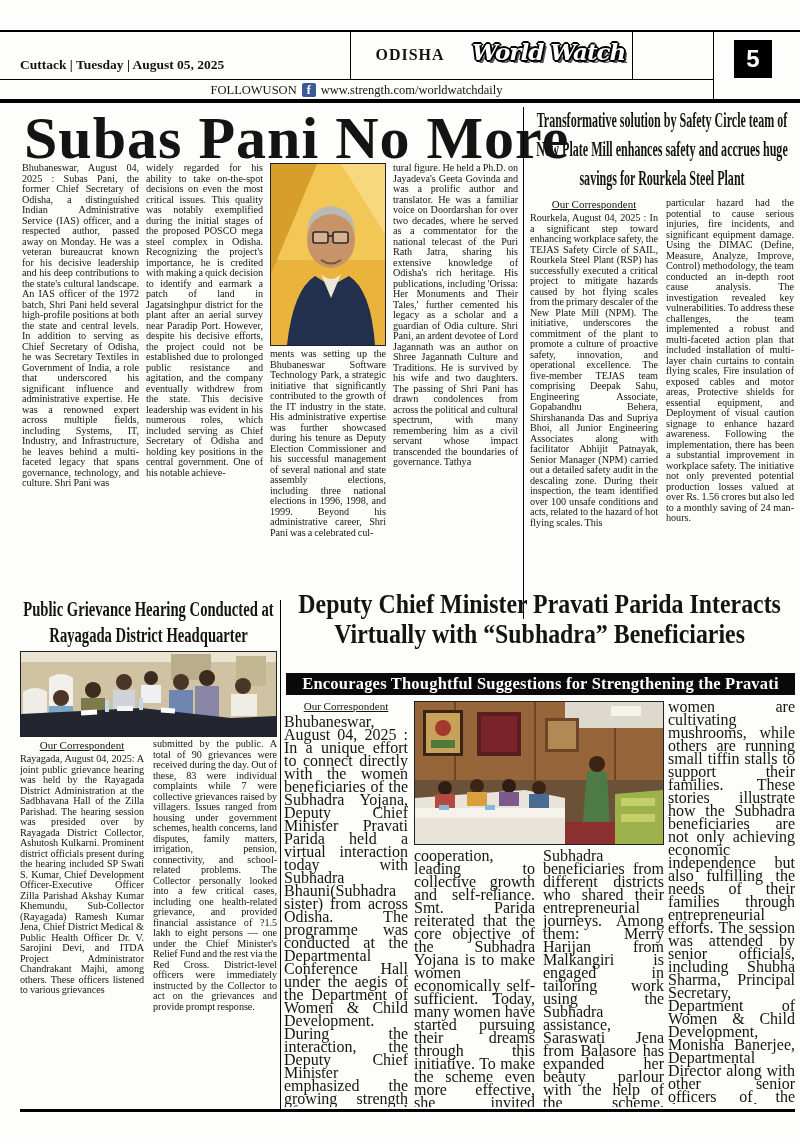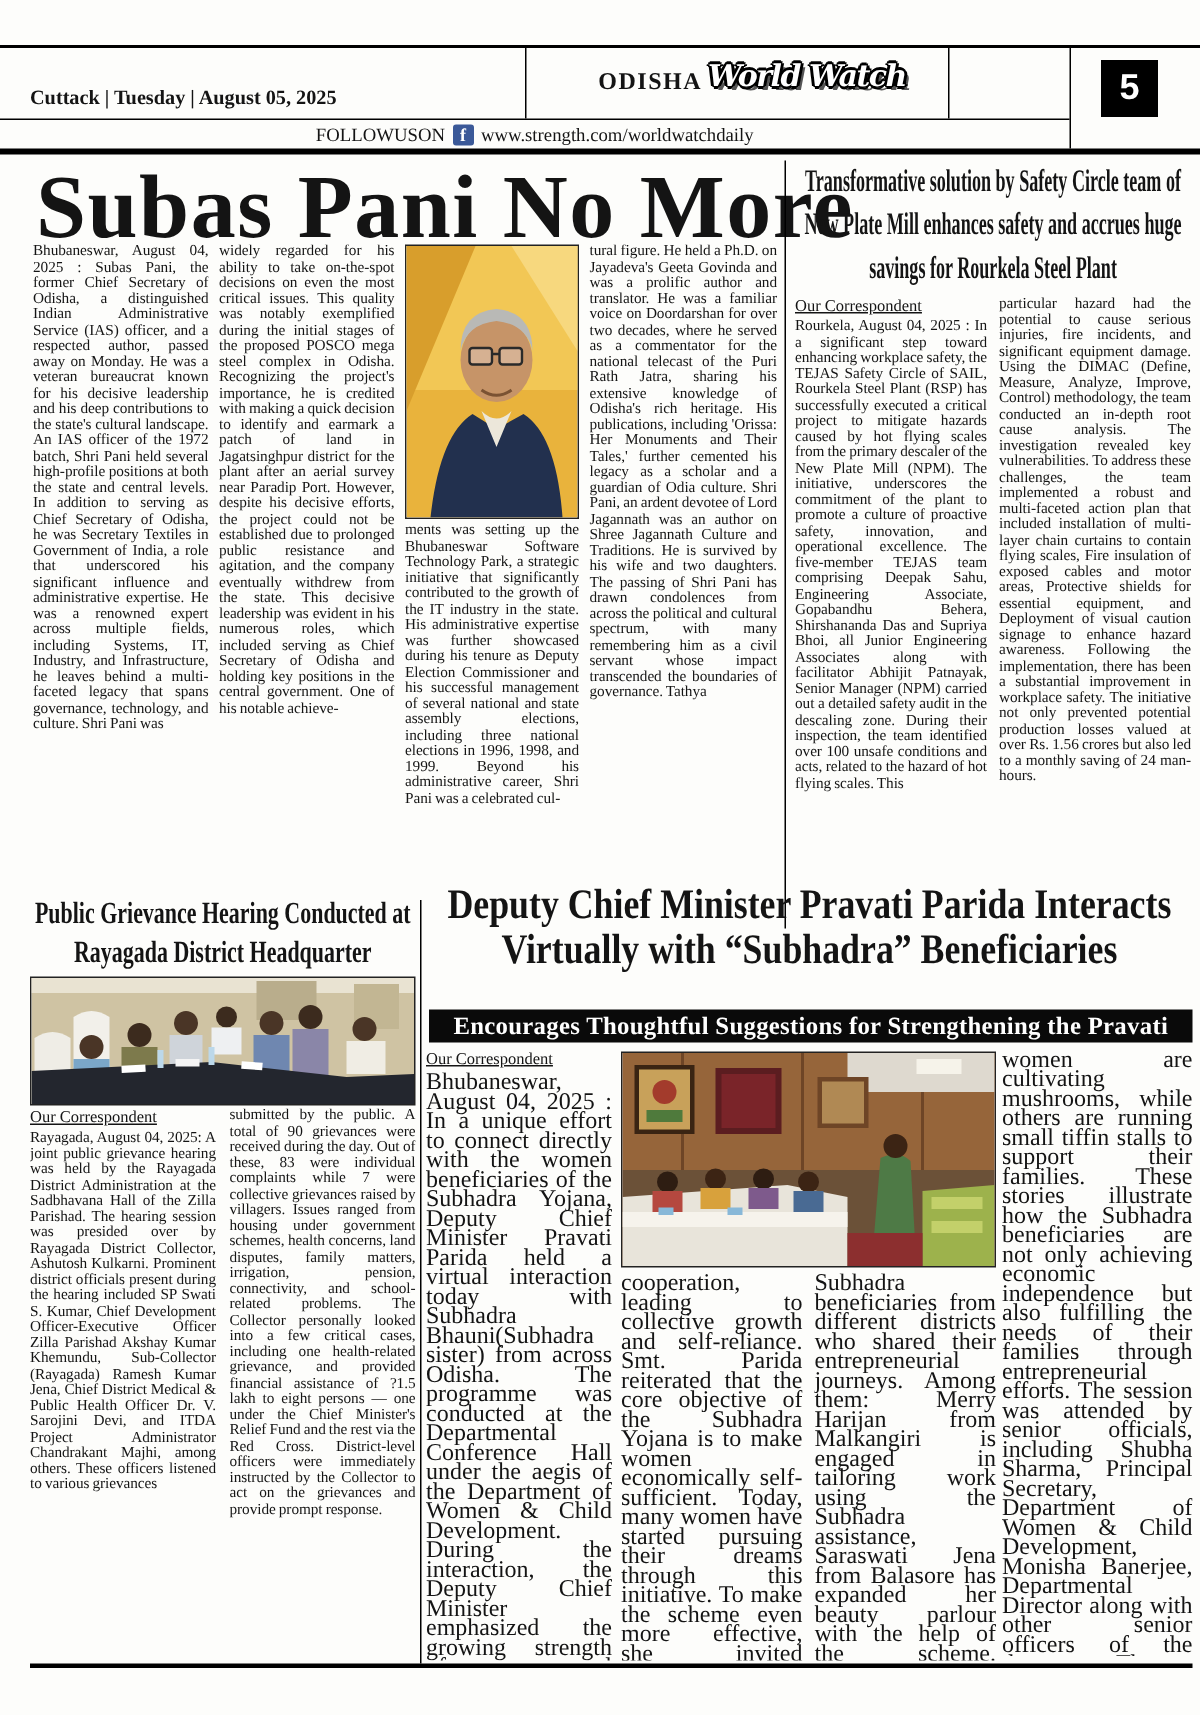--- a/index.html
+++ b/index.html
@@ -4,28 +4,28 @@
 <style>
   html,body{margin:0;padding:0;}
   body{
     width:800px;height:1143px;position:relative;background:#fdfdfb;
     font-family:"Liberation Serif",serif;color:#141414;overflow:hidden;
   }
   .abs{position:absolute;}
   .rule{background:#000;}
   .bt{font-size:10.2px;line-height:10.5px;text-align:justify;letter-spacing:-0.05px;word-spacing:-0.4px;overflow:hidden;}
   .bt2{font-size:16px;line-height:13.0px;text-align:justify;overflow:hidden;}
-  .byline{font-size:11px;line-height:13px;text-decoration:underline;margin-bottom:2px;}
+  .byline{font-size:11px;line-height:13px;text-decoration:underline;margin-bottom:2px;text-align:center;}
   .cols{display:flex;}
   .photo{border:1px solid #222;display:block;}
   
   .dateline{font-size:13.5px;font-weight:bold;text-align:left;}
-  .section-label{font-size:16px;font-weight:bold;letter-spacing:1px;text-align:right;}
+  .section-label{font-size:16px;font-weight:bold;letter-spacing:1px;text-align:center;}
   .masthead{
-    font-family:"DejaVu Serif",serif;font-weight:bold;font-style:italic;font-size:20px;color:#fff;letter-spacing:-1px;white-space:nowrap;
+    font-family:"DejaVu Serif",serif;font-weight:bold;font-style:italic;font-size:23px;color:#fff;letter-spacing:-1px;white-space:nowrap;
     text-shadow:-1px -1px 0 #000,1px -1px 0 #000,-1px 1px 0 #000,1px 1px 0 #000,-2px 0 0 #000,2px 0 0 #000,0 -2px 0 #000,0 2px 0 #000,3px 3px 0 #555;
   }
   .page-box{background:#000;color:#fff;font-family:"Liberation Sans",sans-serif;font-weight:bold;font-size:24px;
     display:flex;align-items:center;justify-content:center;}
   .follow-row{display:flex;align-items:center;justify-content:center;gap:5px;font-size:12.5px;}
   .fb{width:14px;height:14px;background:#3b5998;color:#fff;border-radius:2px;font-weight:bold;font-size:12px;
     display:flex;align-items:flex-end;justify-content:center;line-height:13px;}
   
   .main-hl{font-size:60px;font-weight:bold;letter-spacing:1px;white-space:nowrap;}
   .cond{transform-origin:0 0;text-align:center;font-weight:bold;}

